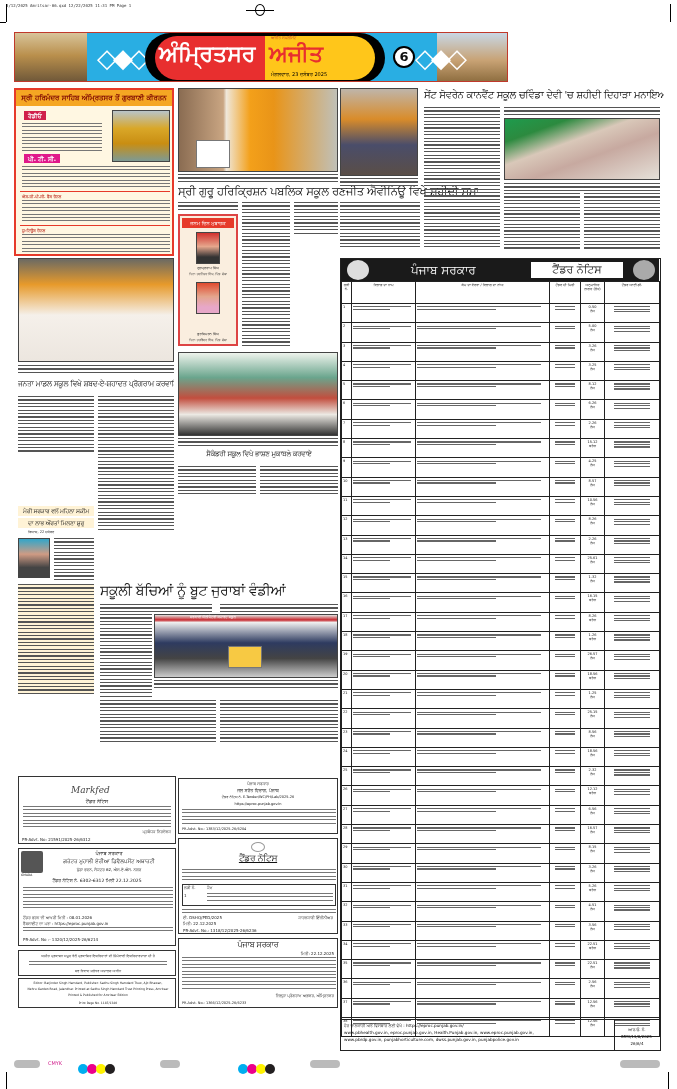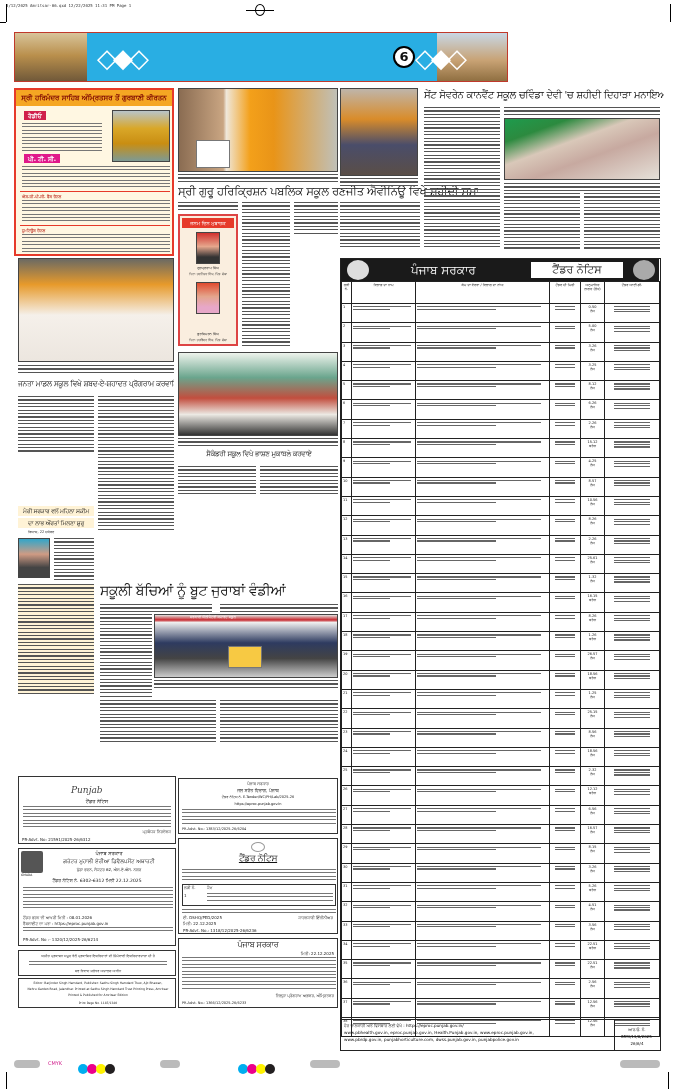--- a/index.html
+++ b/index.html
@@ -58,20 +58,28 @@
 <div class="abs crop" style="left:0;top:22px;width:6px;height:1px"></div>
 <div class="abs crop" style="left:670px;top:4px;width:1px;height:18px"></div>
 <div class="abs crop" style="left:246px;top:10px;width:28px;height:1px"></div>
 <div class="abs" style="left:255px;top:4px;width:10px;height:12px;border:1px solid #000;border-radius:50%"></div>
 
 <div class="abs mast">
   <div class="abs img1"></div>
   <div class="abs img2"></div>
   <div class="abs diamonds" style="left:82px">◇◆◇</div>
   <div class="abs diamonds" style="left:400px">◇◆◇</div>
+  <div class="abs pill">
+    <div class="abs red"></div>
+    <div class="abs yel"></div>
+    <div class="abs t1">ਅੰਮ੍ਰਿਤਸਰ</div>
+    <div class="abs sub">ਅਜੀਤ ਸਪਲੀਮੈਂਟ</div>
+    <div class="abs t2">ਅਜੀਤ</div>
+    <div class="abs date">ਮੰਗਲਵਾਰ, 23 ਦਸੰਬਰ 2025</div>
+  </div>
   <div class="abs pageno">6</div>
 </div>
 
 <div class="abs gtbox">
   <div class="abs head">ਸ੍ਰੀ ਹਰਿਮੰਦਰ ਸਾਹਿਬ ਅੰਮ੍ਰਿਤਸਰ ਤੋਂ ਗੁਰਬਾਣੀ ਕੀਰਤਨ</div>
   <div class="abs tag" style="left:8px;top:21px;background:#d0204a">ਰੇਡੀਓ</div>
   <div class="abs lines light" style="left:6px;top:33px;width:80px;height:28px"></div>
   <div class="abs tag" style="left:8px;top:64px;background:#e0198a">ਪੀ. ਟੀ. ਸੀ.</div>
   <div class="abs lines light" style="left:6px;top:76px;width:148px;height:22px"></div>
   <div class="abs photo" style="left:96px;top:20px;width:58px;height:52px;background:linear-gradient(180deg,#b9c4c9 0%,#d9a728 35%,#c98e12 65%,#7d9a94 100%)"></div>
@@ -1163,21 +1171,21 @@
     <div>www.pbhealth.gov.in, eproc.punjab.gov.in, Health.Punjab.gov.in, www.eproc.punjab.gov.in,</div>
     <div>www.pbrdp.gov.in, punjabhorticulture.com, dwss.punjab.gov.in, punjabpolice.gov.in</div>
     <div class="right">
       <div>ਆਰ.ਓ. ਨੰ.</div>
       <div>IMMI/13/8/2025-26/6/4</div>
     </div>
   </div>
 </div>
 
 <div class="abs ad" style="left:18px;top:776px;width:158px;height:68px">
-  <div class="abs" style="left:52px;top:8px;font-size:9px;font-style:italic;font-family:'DejaVu Serif',serif;color:#444">Punjab</div>
+  <div class="abs" style="left:52px;top:8px;font-size:9px;font-style:italic;font-family:'DejaVu Serif',serif;color:#444">Markfed</div>
   <div class="abs tt2" style="left:0;top:21px;width:156px">ਟੈਂਡਰ ਨੋਟਿਸ</div>
   <div class="abs lines light" style="left:4px;top:29px;width:148px;height:22px"></div>
   <div class="abs cap" style="right:4px;top:52px">ਪ੍ਰਬੰਧਕ ਨਿਰਦੇਸ਼ਕ</div>
   <div class="abs cap" style="left:3px;top:60px">PR-Advt. No: 21591/2025-26/6312</div>
 </div>
 
 <div class="abs ad" style="left:18px;top:848px;width:158px;height:98px">
   <div class="abs" style="left:2px;top:2px;width:22px;height:22px;background:#555;border-radius:2px"></div>
   <div class="abs" style="left:2px;top:24px;font-size:3px">GMADA</div>
   <div class="abs tt2" style="left:26px;top:1px;width:128px">ਪੰਜਾਬ ਸਰਕਾਰ</div>

